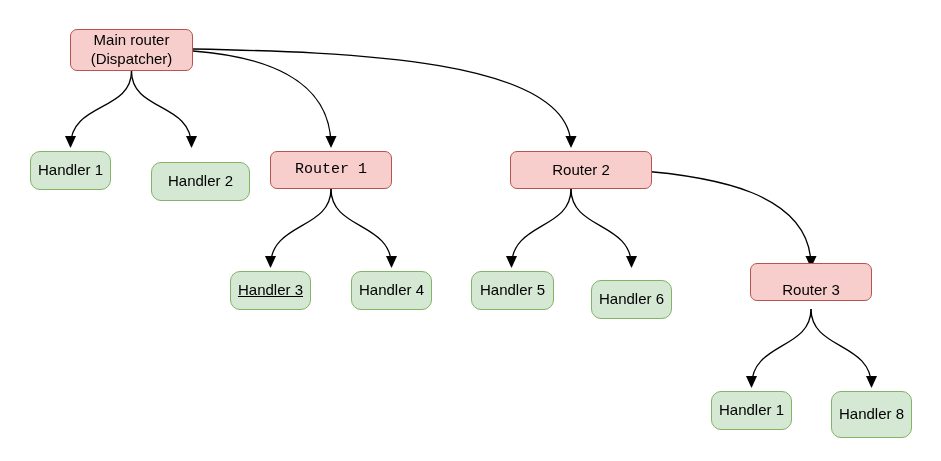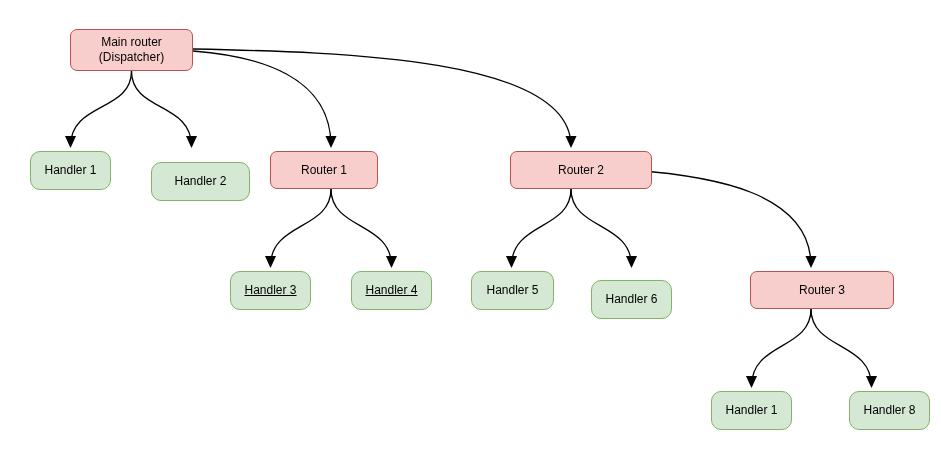--- a/index.html
+++ b/index.html
@@ -23,21 +23,21 @@
     height: 461px;
     z-index: 0;
   }
   .node {
     position: absolute;
     box-sizing: border-box;
     display: flex;
     align-items: center;
     justify-content: center;
     text-align: center;
-    font-size: 12px;
+    font-size: 15px;
     line-height: 1.25;
     color: #000000;
     white-space: pre-line;
     z-index: 1;
   }
   .node.router {
     background: var(--router-fill, #f8cecc);
     border: 1.4px solid var(--router-border, #b85450);
     border-radius: 7px;
   }
@@ -86,49 +86,49 @@
   </div>
 
   <div class="node handler" style="left:30px; top:151px; width:81px; height:39px;">
     <span>Handler 1</span>
   </div>
 
   <div class="node handler" style="left:151px; top:162px; width:99px; height:39px;">
     <span>Handler 2</span>
   </div>
 
-  <div class="node router" style="left:270px; top:151px; width:108px; height:38px;">
+  <div class="node router" style="left:270px; top:151px; width:122px; height:38px;font-family:Liberation Mono, monospace;">
     <span>Router 1</span>
   </div>
 
   <div class="node router" style="left:510px; top:151px; width:142px; height:38px;">
     <span>Router 2</span>
   </div>
 
   <div class="node handler" style="left:230px; top:271px; width:81px; height:39px;text-decoration:underline;">
     <span>Handler 3</span>
   </div>
 
-  <div class="node handler" style="left:351px; top:271px; width:81px; height:39px;text-decoration:underline;">
+  <div class="node handler" style="left:351px; top:271px; width:81px; height:39px;">
     <span>Handler 4</span>
   </div>
 
   <div class="node handler" style="left:471px; top:271px; width:83px; height:39px;">
     <span>Handler 5</span>
   </div>
 
   <div class="node handler" style="left:591px; top:280px; width:81px; height:39px;">
     <span>Handler 6</span>
   </div>
 
-  <div class="node router" style="left:750px; top:271px; width:144px; height:38px;">
+  <div class="node router" style="left:750px; top:263px; width:122px; height:38px;align-items:flex-end;">
     <span>Router 3</span>
   </div>
 
   <div class="node handler" style="left:711px; top:391px; width:81px; height:39px;">
     <span>Handler 1</span>
   </div>
 
-  <div class="node handler" style="left:831px; top:391px; width:81px; height:39px;margin-left:18px;">
+  <div class="node handler" style="left:831px; top:391px; width:81px; height:47px;">
     <span>Handler 8</span>
   </div>
 
 </div>
 
 </body></html>

